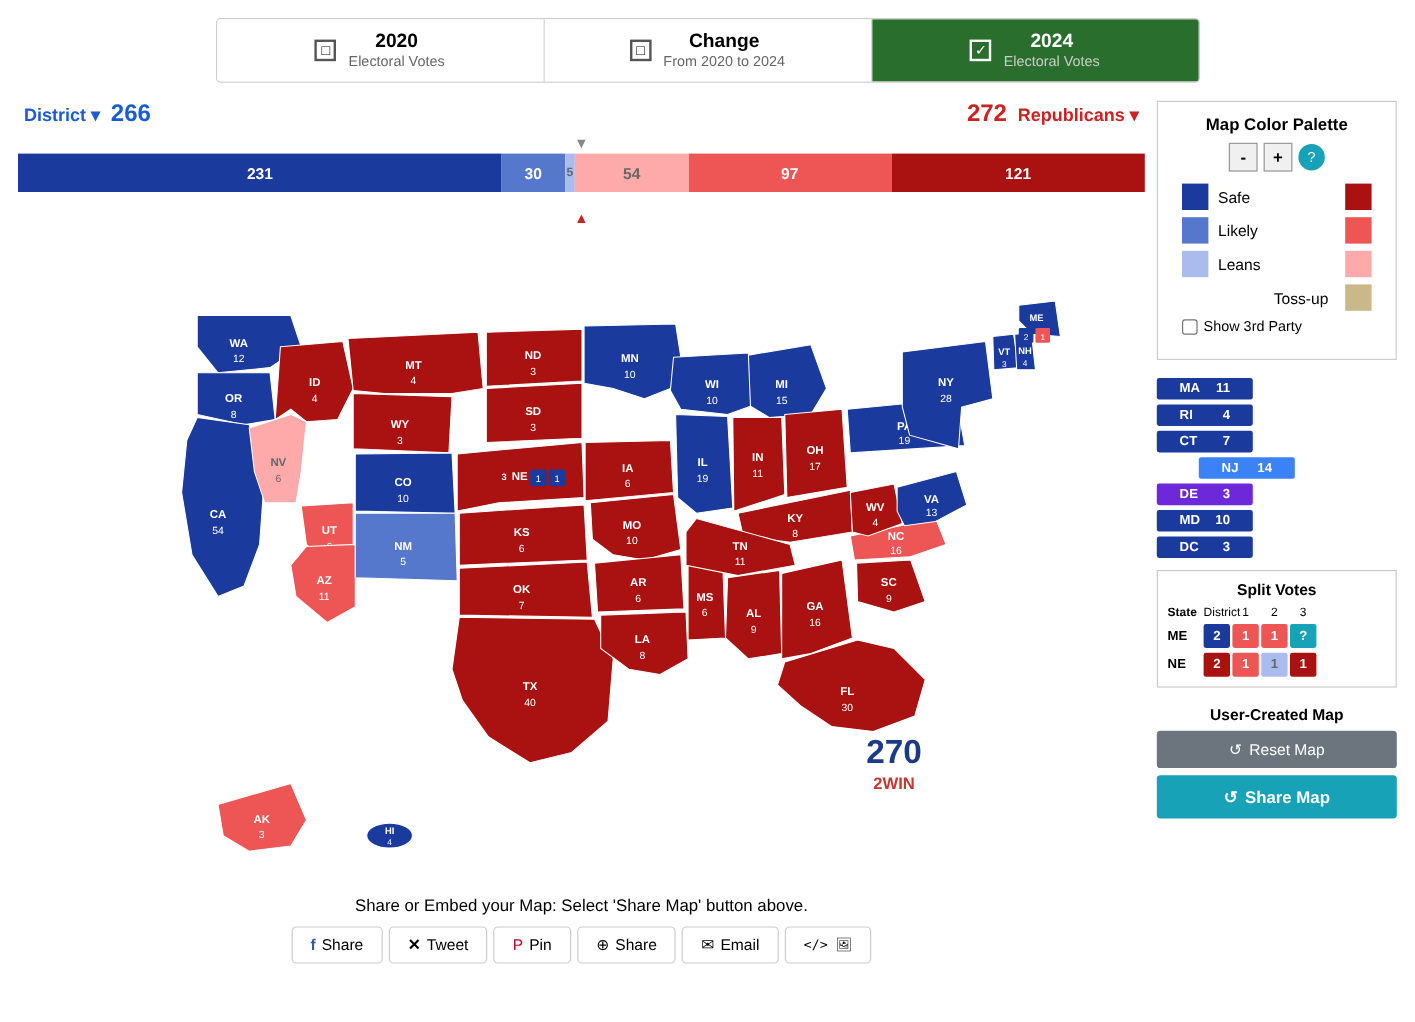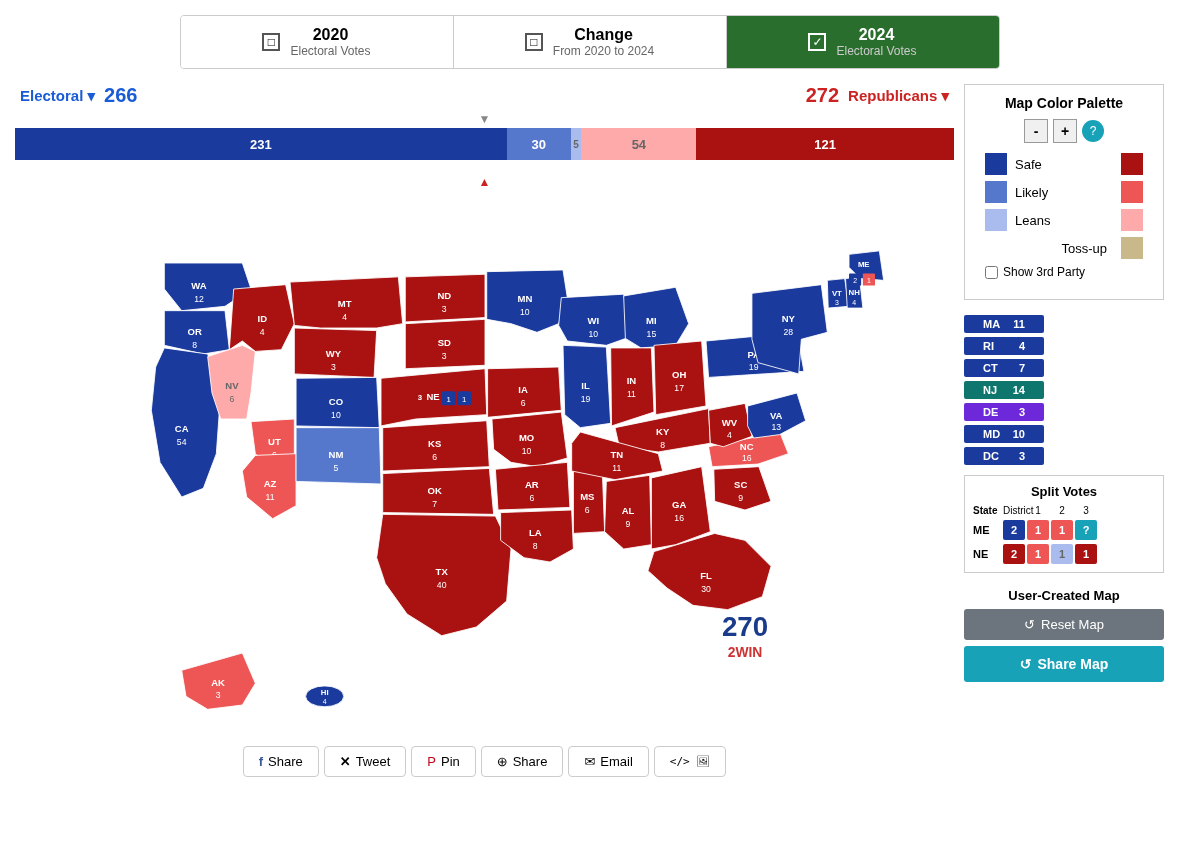--- a/index.html
+++ b/index.html
@@ -287,38 +287,39 @@
     </div>
   </div>
 </div>
 
 <div class="main-layout">
 
   <div class="left-panel">
 
     <div class="score-header">
       <div class="score-left">
-        <span class="dem-label">Electoral ▾</span>
+        <span class="dem-label">District ▾</span>
         <span class="dem-count">266</span>
       </div>
       <div class="score-right">
         <span class="rep-count">272</span>
         <span class="rep-label">Republicans ▾</span>
       </div>
     </div>
 
     <div style="position:relative; margin-bottom: 20px;">
       <div style="color:#888; font-size:12px; text-align:center; position:relative; height:16px;">
         <span style="position:absolute; left:50%; transform:translateX(-50%);">▼</span>
       </div>
       <div class="bar-container">
         <div class="bar-segment" style="background:#1a3a9e; flex:231">231</div>
         <div class="bar-segment" style="background:#5577cc; flex:30">30</div>
         <div class="bar-segment" style="background:#aabbee; flex:5; color:#666; font-size:10px">5</div>
         <div class="bar-segment" style="background:#ffaaaa; flex:54; color:#666">54</div>
+        <div class="bar-segment" style="background:#ee5555; flex:97">97</div>
         <div class="bar-segment" style="background:#aa1111; flex:121">121</div>
       </div>
       <div style="color:#cc2222; font-size:12px; text-align:center; position:relative; height:16px;">
         <span style="position:absolute; left:50%; transform:translateX(-50%);">▲</span>
       </div>
     </div>
 
     <div class="map-container">
       <svg viewBox="0 0 960 600" class="map-svg" xmlns="http://www.w3.org/2000/svg">
 
@@ -506,20 +507,21 @@
         <ellipse cx="295" cy="560" rx="22" ry="12" fill="#1a3a9e" stroke="#fff" stroke-width="1"></ellipse>
         <text x="295" y="558" fill="#fff" font-size="9" font-weight="bold" text-anchor="middle">HI</text>
         <text x="295" y="569" fill="#fff" font-size="8" text-anchor="middle">4</text>
 
         <text x="780" y="490" fill="#1a3a8a" font-size="32" font-weight="bold" text-anchor="middle">270</text>
         <text x="780" y="515" fill="#cc3333" font-size="16" font-weight="bold" text-anchor="middle">2WIN</text>
       </svg>
     </div>
 
     <div class="footer">
+      <p class="footer-text">Share or Embed your Map: Select 'Share Map' button above.</p>
       <div class="share-buttons">
         <button class="share-social-btn">
           <span style="font-weight:bold;color:#3b5998;">f</span>
           <span>Share</span>
         </button>
         <button class="share-social-btn">
           <span style="font-weight:bold;">✕</span>
           <span>Tweet</span>
         </button>
         <button class="share-social-btn">
@@ -589,21 +591,21 @@
           <span>4</span>
         </div>
       </div>
       <div class="small-state-row">
         <div class="state-box" style="background:#1a3a9e;">
           <span>CT</span>
           <span>7</span>
         </div>
       </div>
       <div class="small-state-row">
-        <div class="state-box" style="background:#0f766e;">
+        <div class="state-box" style="background:#3b82f6;margin-left:35px;">
           <span>NJ</span>
           <span>14</span>
         </div>
       </div>
       <div class="small-state-row">
         <div class="state-box" style="background:#6d28d9;">
           <span>DE</span>
           <span>3</span>
         </div>
       </div>

